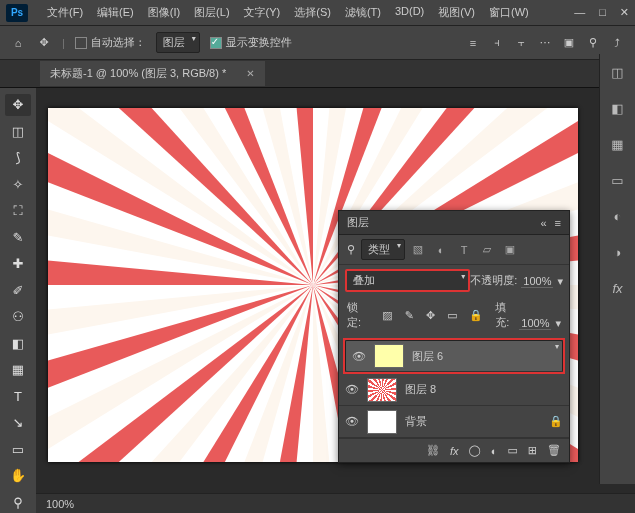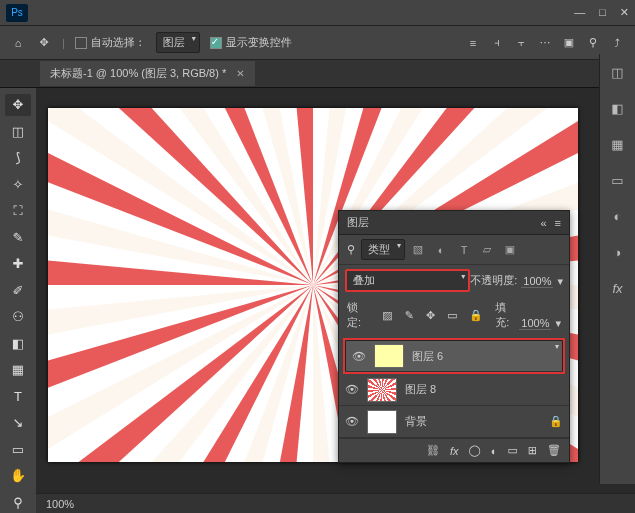--- a/index.html
+++ b/index.html
@@ -1,32 +1,32 @@
 <!DOCTYPE html>
 <html><head>
 <meta charset="utf-8">
 <style>
 *{box-sizing:border-box;margin:0;padding:0;font-family:"Microsoft YaHei",Arial,sans-serif;font-size:11px;color:#ccc;user-select:none}
 body{background:#222;width:635px;height:513px;overflow:hidden;position:relative}
 .topbar{height:26px;background:#444;display:flex;align-items:center;padding:0 6px;border-bottom:1px solid #222}
-.logo{width:22px;height:18px;background:#001e36;color:#31a8ff;font-weight:normal;font-size:10px;display:flex;align-items:center;justify-content:center;border-radius:2px;margin-right:13px}
+.logo{width:22px;height:18px;background:#001e36;color:#31a8ff;font-weight:bold;font-size:10px;display:flex;align-items:center;justify-content:center;border-radius:2px;margin-right:13px}
 .menu{display:flex;gap:2px}
 .menu span{padding:3px 6px;cursor:default}
 .winctrl{margin-left:auto;display:flex;gap:14px;color:#999;font-size:10px}
 .optbar{height:34px;background:#444;display:flex;align-items:center;padding:0 10px;gap:10px;border-bottom:1px solid #222}
 .ico{width:16px;height:16px;display:inline-flex;align-items:center;justify-content:center;color:#ccc}
 .chk{width:12px;height:12px;border:1px solid #888;display:inline-block;vertical-align:middle;margin-right:4px;position:relative}
 .chk.on{background:#5a9}
 .chk.on::after{content:"✓";position:absolute;font-size:10px;color:#fff;left:0;top:-2px}
 .sel{background:#333;border:1px solid #222;padding:2px 14px 2px 6px;position:relative;border-radius:2px}
 .sel::after{content:"▾";position:absolute;right:3px;top:1px;font-size:8px}
 .spacer{flex:1}
 .optright{display:flex;gap:8px;color:#999}
 .tabrow{height:28px;background:#333;display:flex;align-items:center;padding-left:40px;border-bottom:1px solid #111}
-.tab{background:#454545;padding:5px 10px;font-size:10px;display:flex;align-items:center;gap:10px}
+.tab{background:#454545;padding:5px 10px;font-size:10px;display:flex;align-items:center;gap:20px}
 .tab .x{font-size:10px;color:#aaa}
 .main{position:relative;height:425px;background:#2a2a2a;display:flex}
 .tools{width:36px;background:#444;display:flex;flex-direction:column;align-items:center;padding-top:6px;gap:5px}
 .tbtn{width:26px;height:22px;display:flex;align-items:center;justify-content:center;color:#ddd;font-size:13px;border-radius:2px}
 .tbtn.active{background:#333}
 .canvaswrap{flex:1;position:relative;padding:20px 12px}
 .canvas{width:530px;height:354px;background:#fff;position:relative;overflow:hidden;box-shadow:0 0 4px #000}
 .ray{position:absolute;left:50%;top:50%;width:800px;height:800px;transform-origin:0 0}
 .handles{position:absolute;inset:-4px;border:1px solid #666;pointer-events:none}
 .statusbar{position:absolute;bottom:0;left:36px;right:0;height:20px;background:#333;display:flex;align-items:center;padding:0 10px;gap:20px;font-size:10px;color:#aaa;border-top:1px solid #222}
@@ -51,20 +51,32 @@
 .thumb{width:30px;height:24px;border:1px solid #666;background:#fff}
 .thumbray{background:repeating-conic-gradient(#e55 0 10deg,#fff 10deg 20deg)}
 .lockrow{display:flex;align-items:center;gap:12px;padding:4px 8px;font-size:10px;color:#bbb}
 .lfoot{display:flex;align-items:center;justify-content:flex-end;gap:10px;padding:5px 8px;border-top:1px solid #333;font-size:11px;color:#aaa}
 </style>
 </head>
 <body>
 
 <div class="topbar">
   <div class="logo">Ps</div>
+  <div class="menu">
+    <span>文件(F)</span>
+    <span>编辑(E)</span>
+    <span>图像(I)</span>
+    <span>图层(L)</span>
+    <span>文字(Y)</span>
+    <span>选择(S)</span>
+    <span>滤镜(T)</span>
+    <span>3D(D)</span>
+    <span>视图(V)</span>
+    <span>窗口(W)</span>
+  </div>
   <div class="winctrl">
     <span>—</span>
     <span>□</span>
     <span>✕</span>
   </div>
 </div>
 
 <div class="optbar">
   <span class="ico">⌂</span>
   <span class="ico">✥</span>

